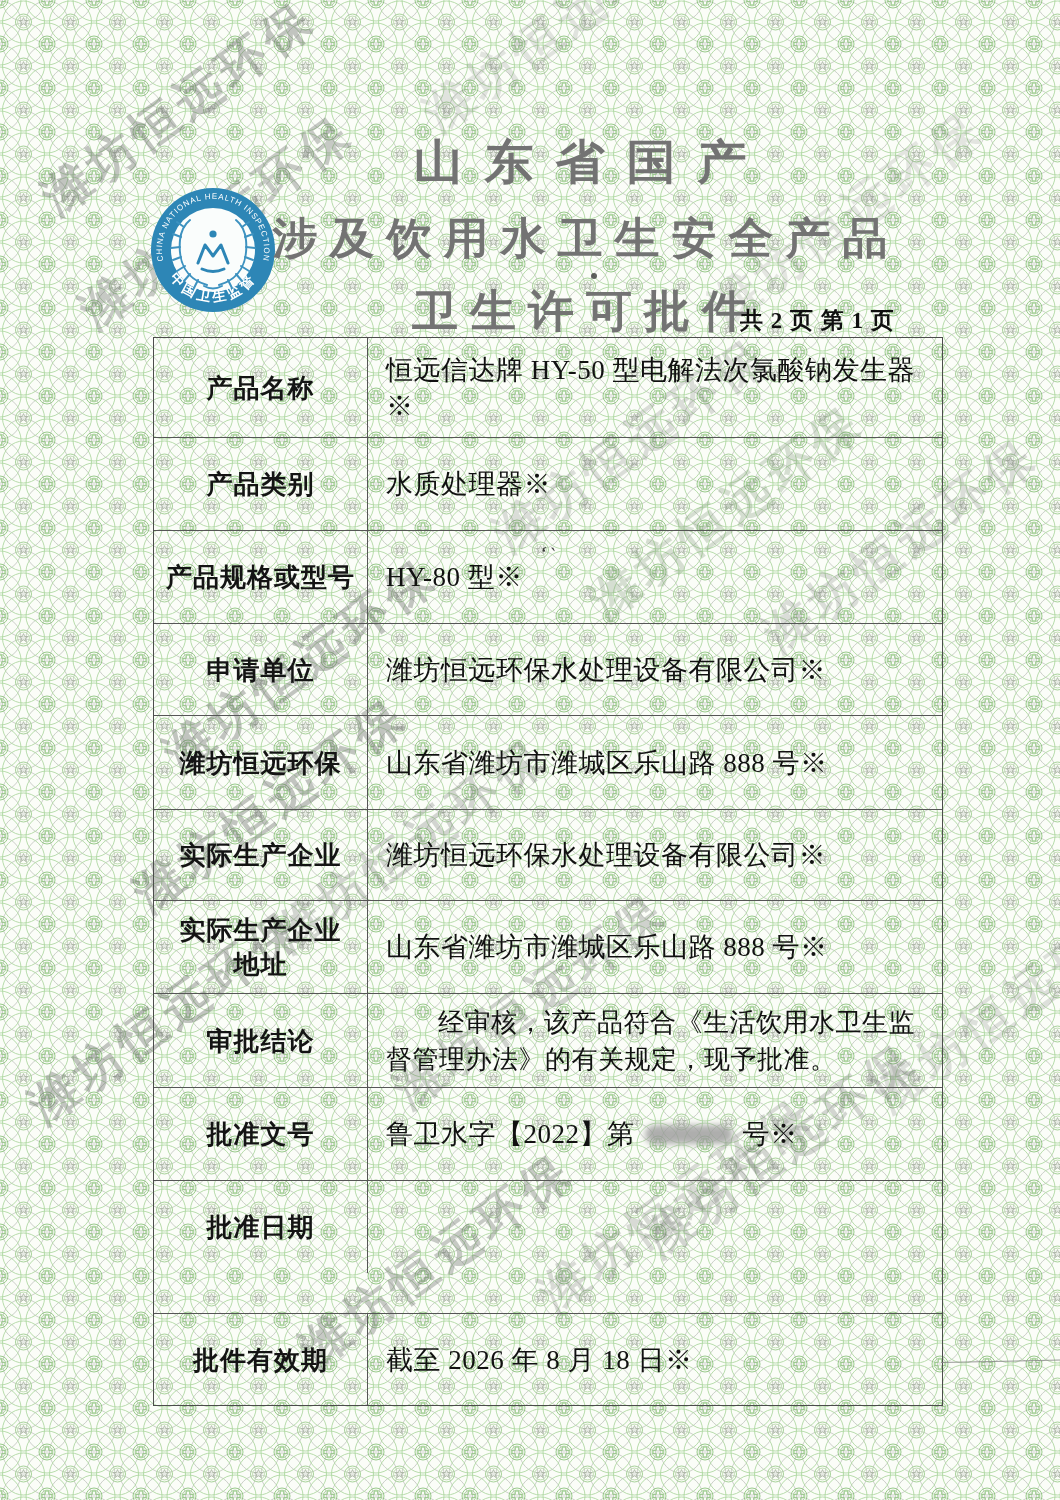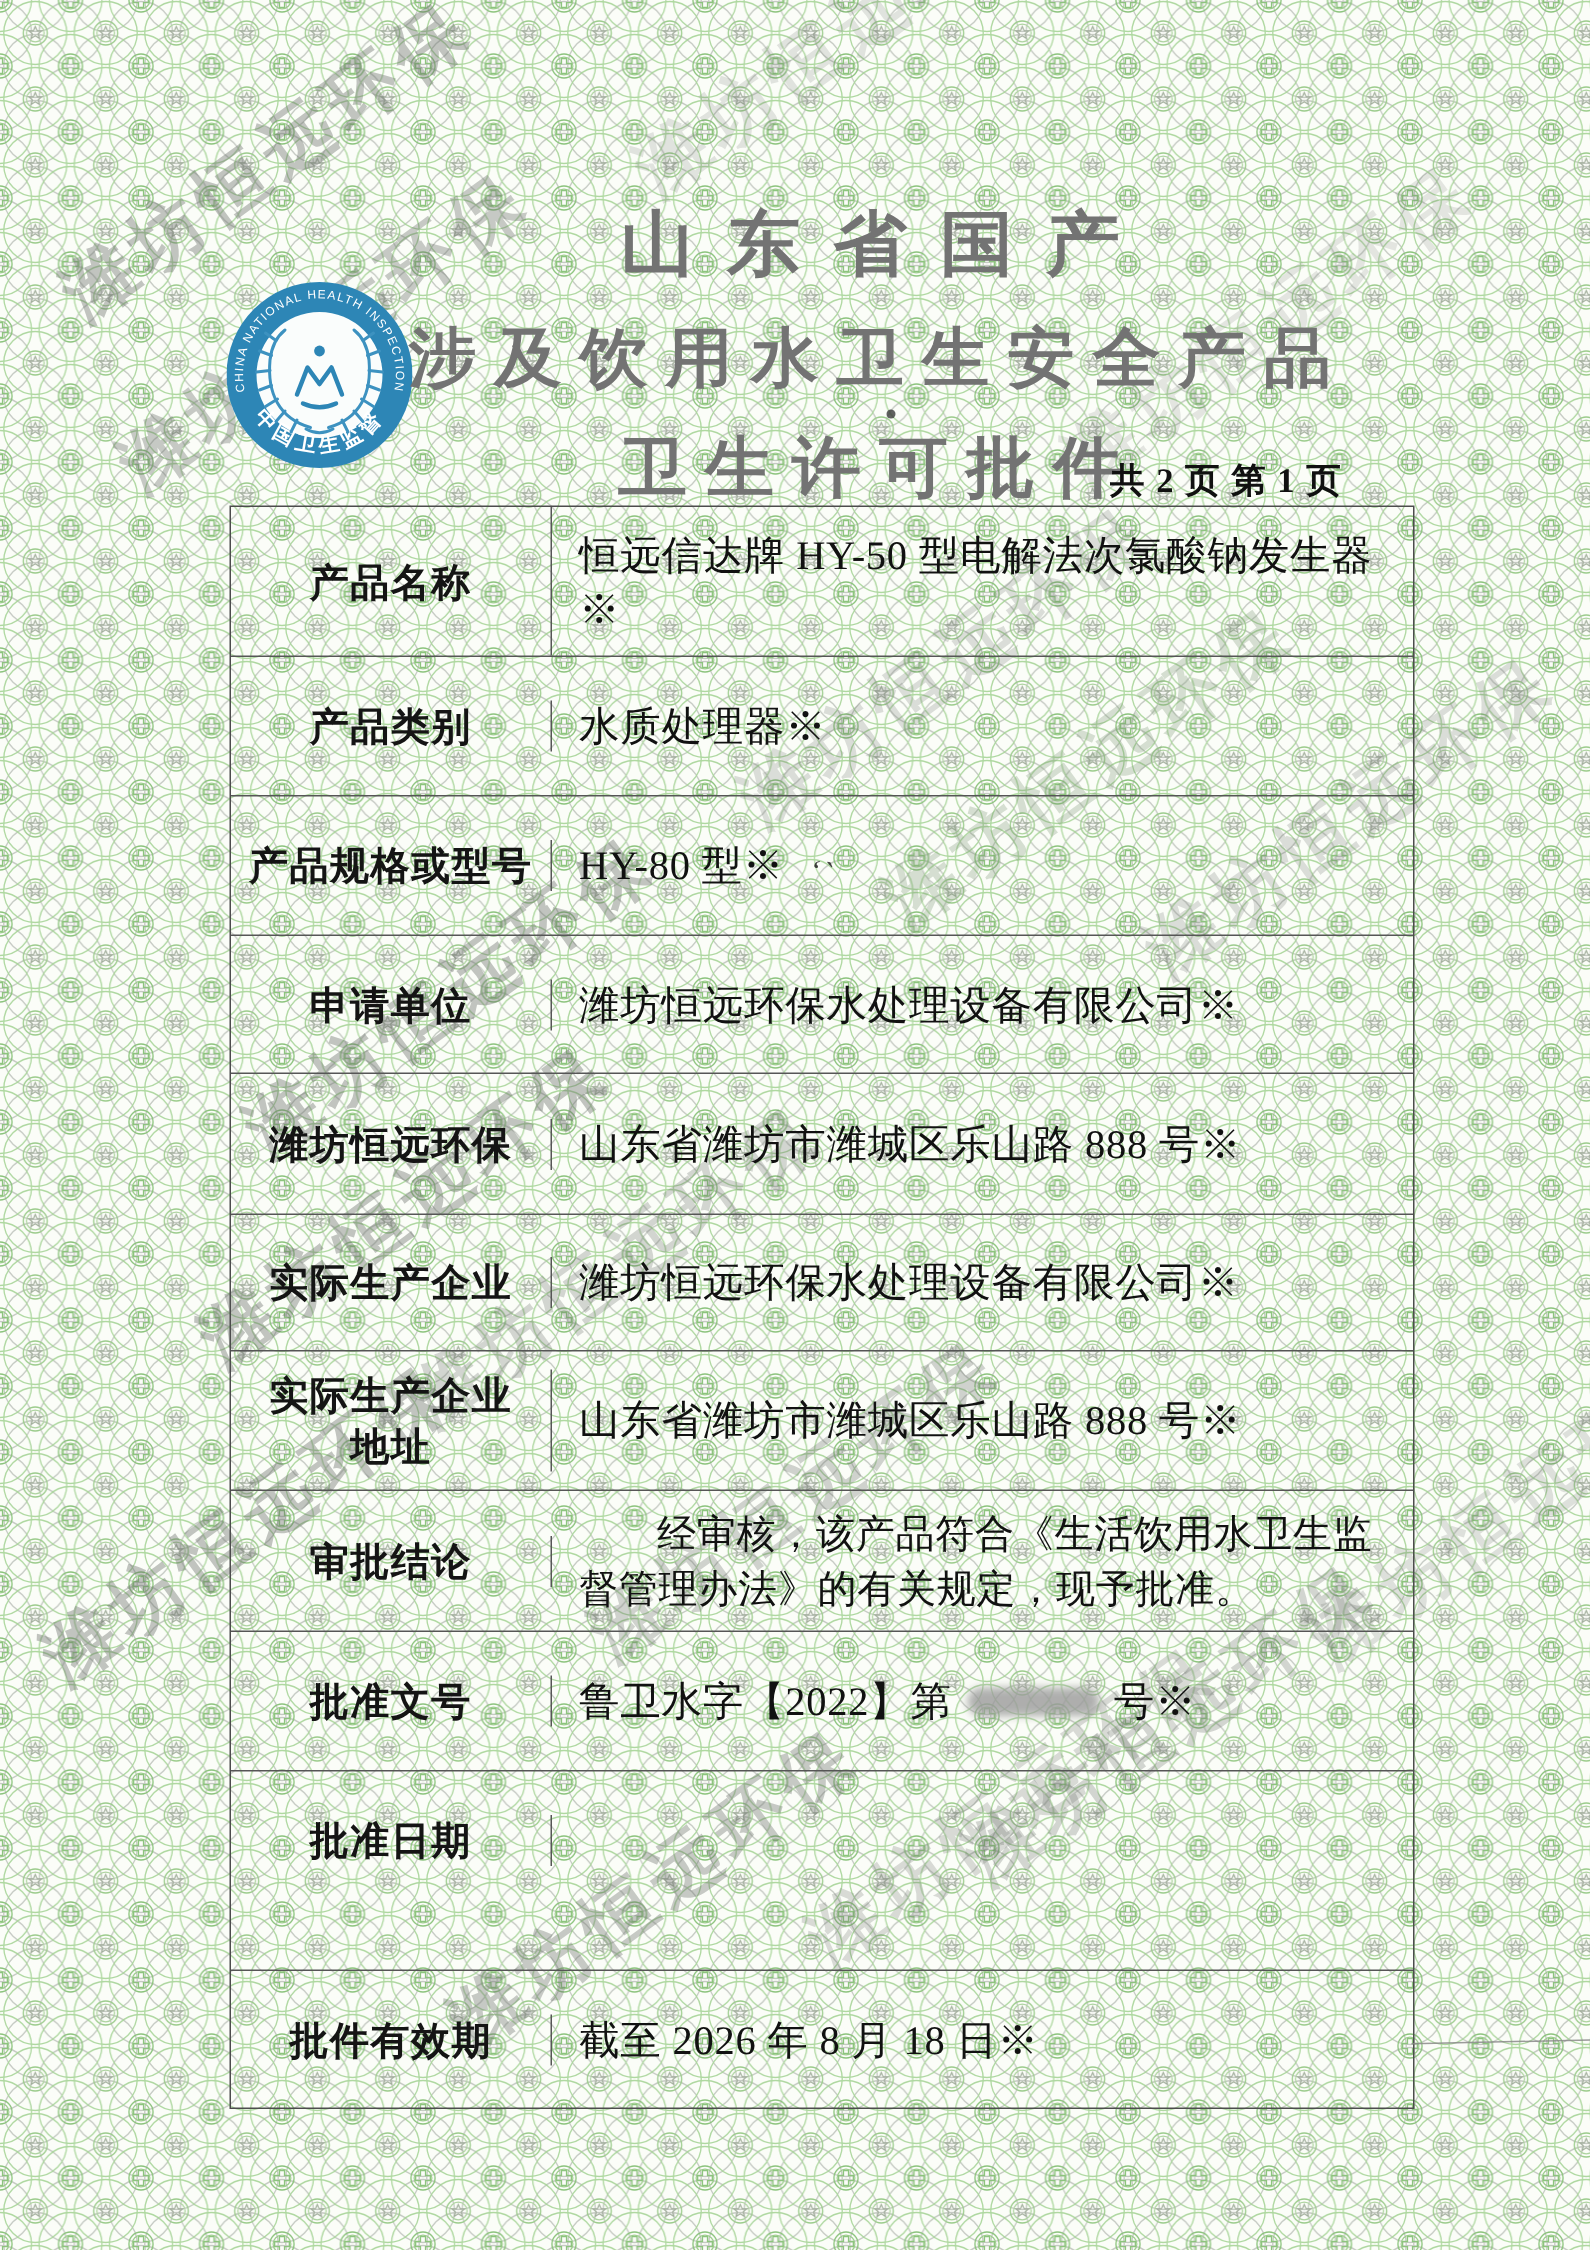--- a/index.html
+++ b/index.html
@@ -30,21 +30,21 @@
     position:absolute; left:740px; top:305px; width:180px;
     font-size:23px; font-weight:700; letter-spacing:1px;
     font-family:"Liberation Serif", serif; color:#101010; white-space:nowrap;
   }
   .approval-table{
     position:absolute; left:153px; top:337px; width:790px;
     border:1.6px solid #4c4c4c; box-sizing:border-box;
     background:transparent;
   }
   .row{display:flex; box-sizing:border-box;}
-  .row + .row{border-top:1.3px solid #565656;align-items:center;}
+  .row + .row{border-top:1.3px solid #565656;}
   .r1{height:99px;} .r2{height:93px;} .r3{height:93px;} .r4{height:92px;}
   .r5{height:94px;} .r6{height:91px;} .r7{height:93px;} .r8{height:94px;}
   .r9{height:93px;} .r10{height:93px;} .r11{height:92px;margin-top:40px;}
   .lbl{
     width:214px; box-sizing:border-box; border-right:1.3px solid #565656;
     display:flex; align-items:center; justify-content:center; text-align:center;
     font-family:"Liberation Sans", sans-serif; font-weight:700;
     font-size:26px; letter-spacing:1px; line-height:34px;
     white-space:pre-line; color:#141414;
   }

